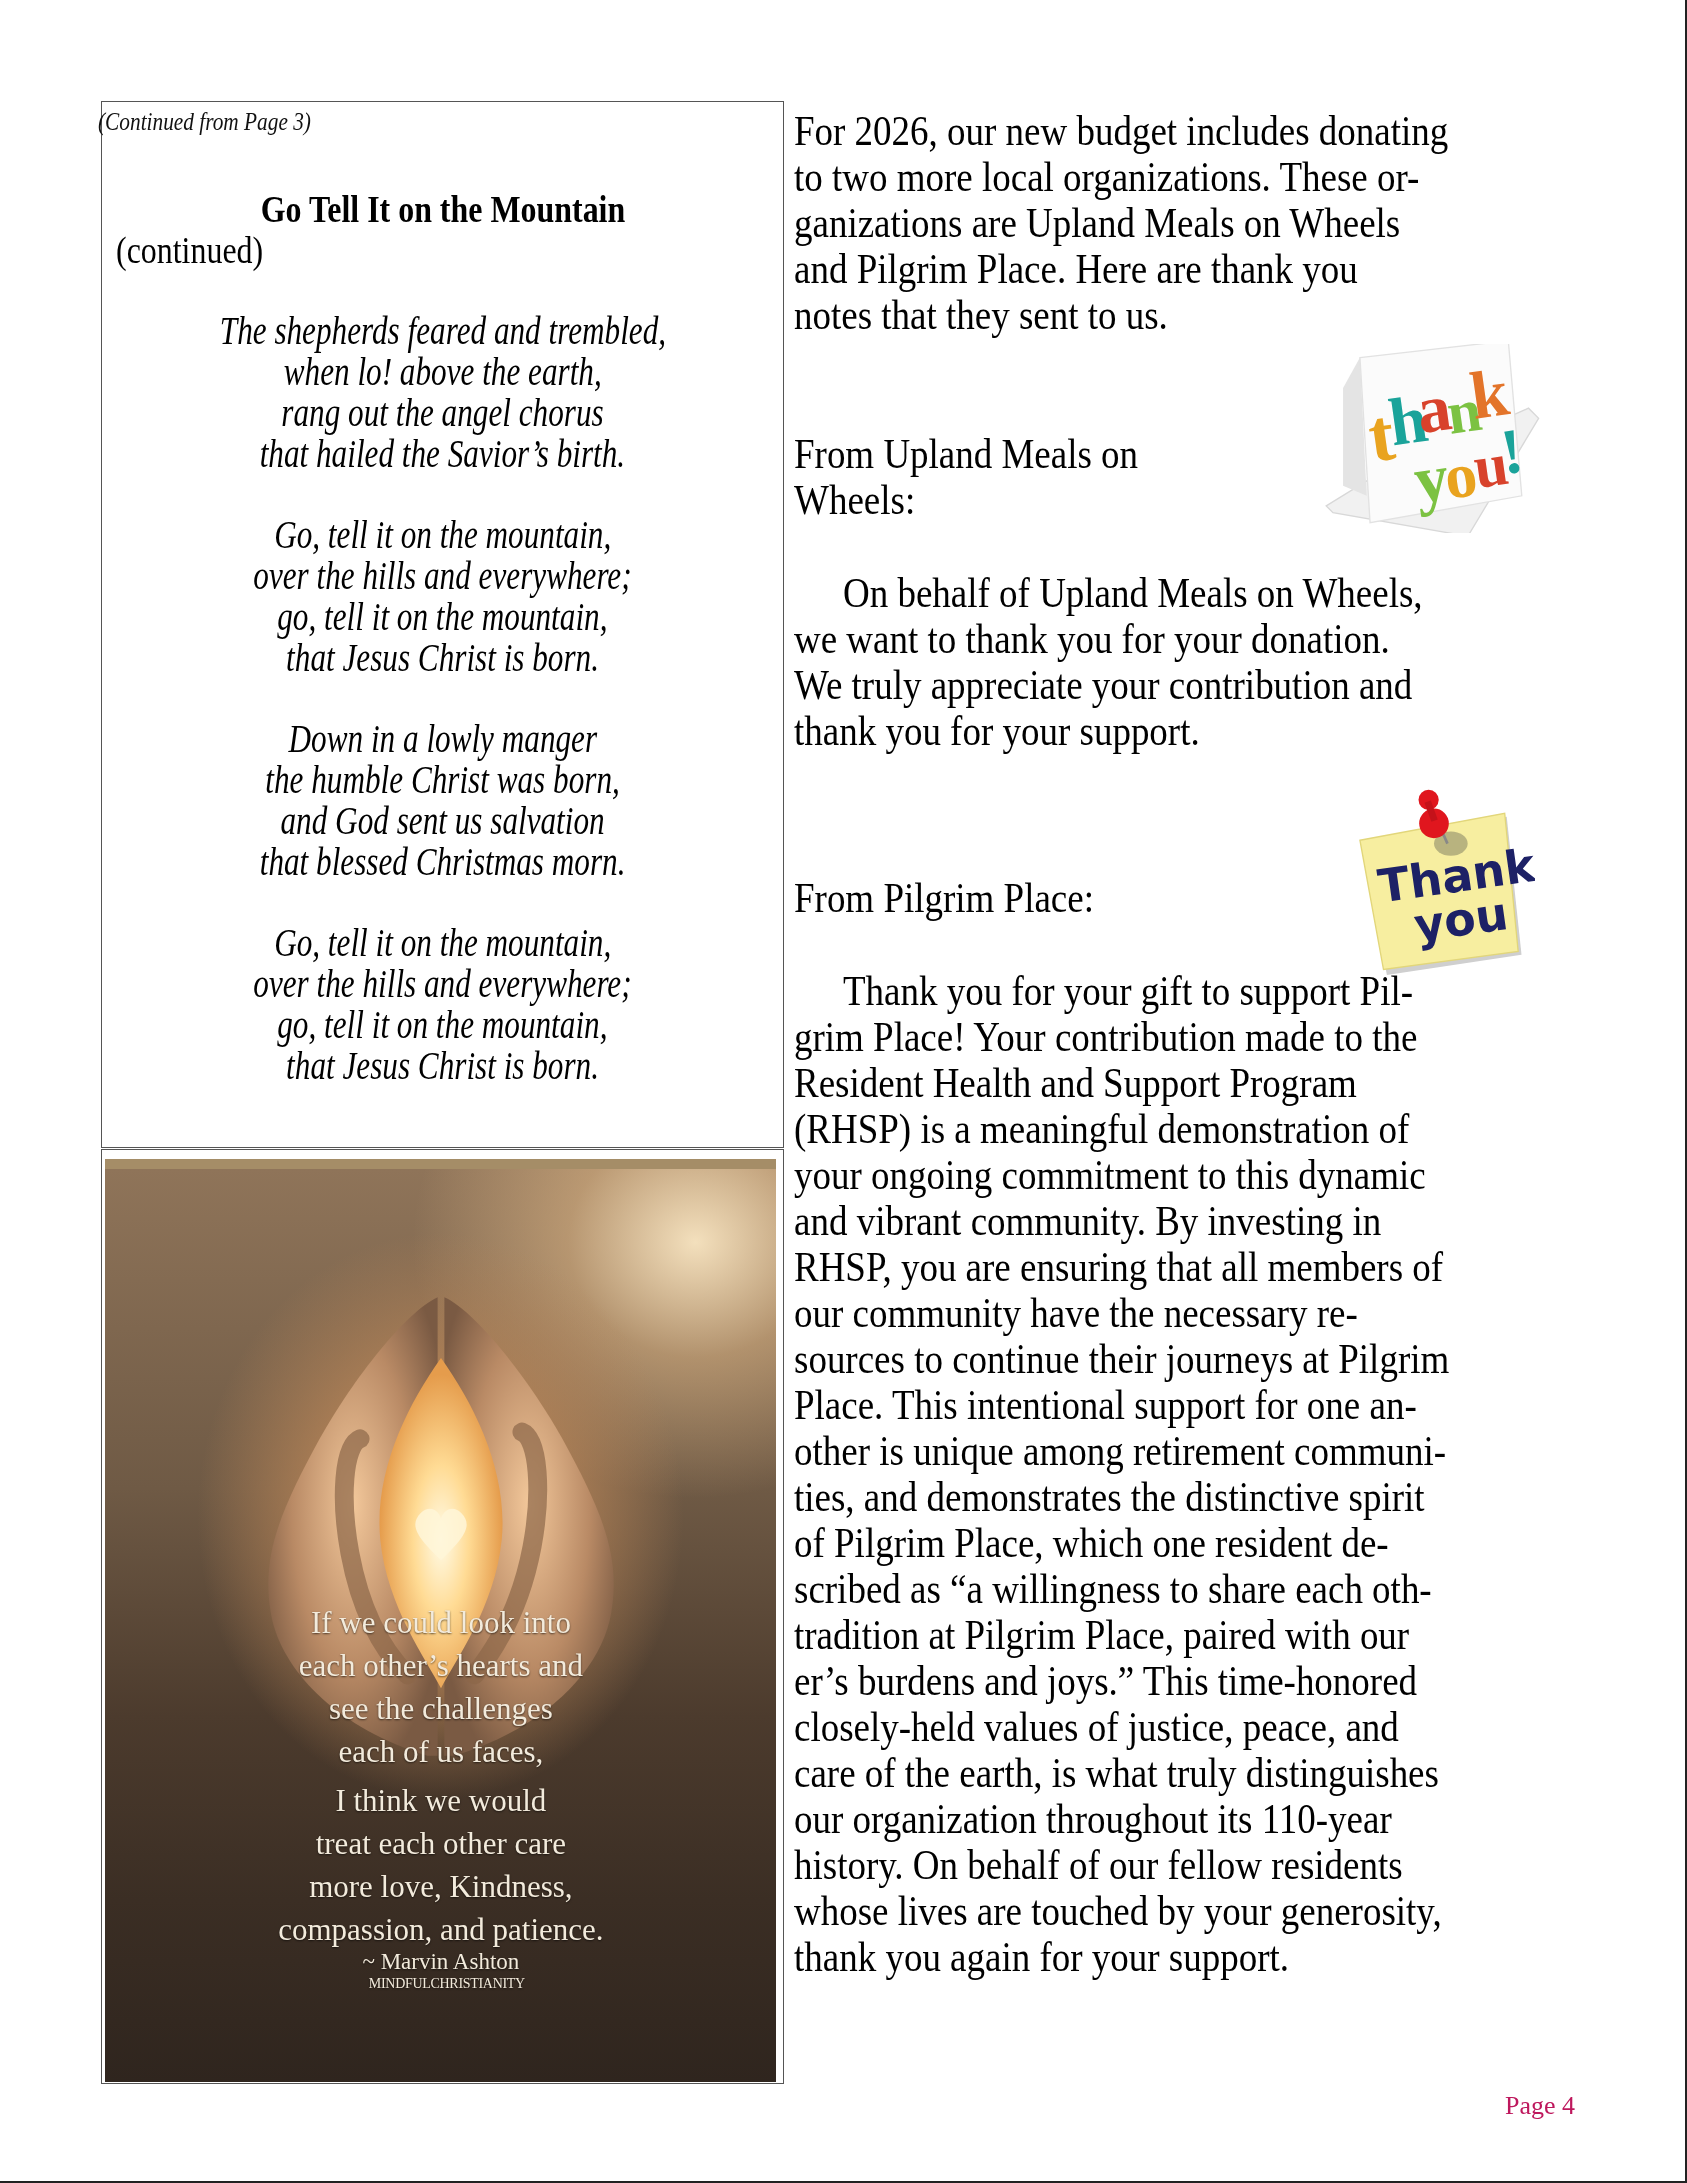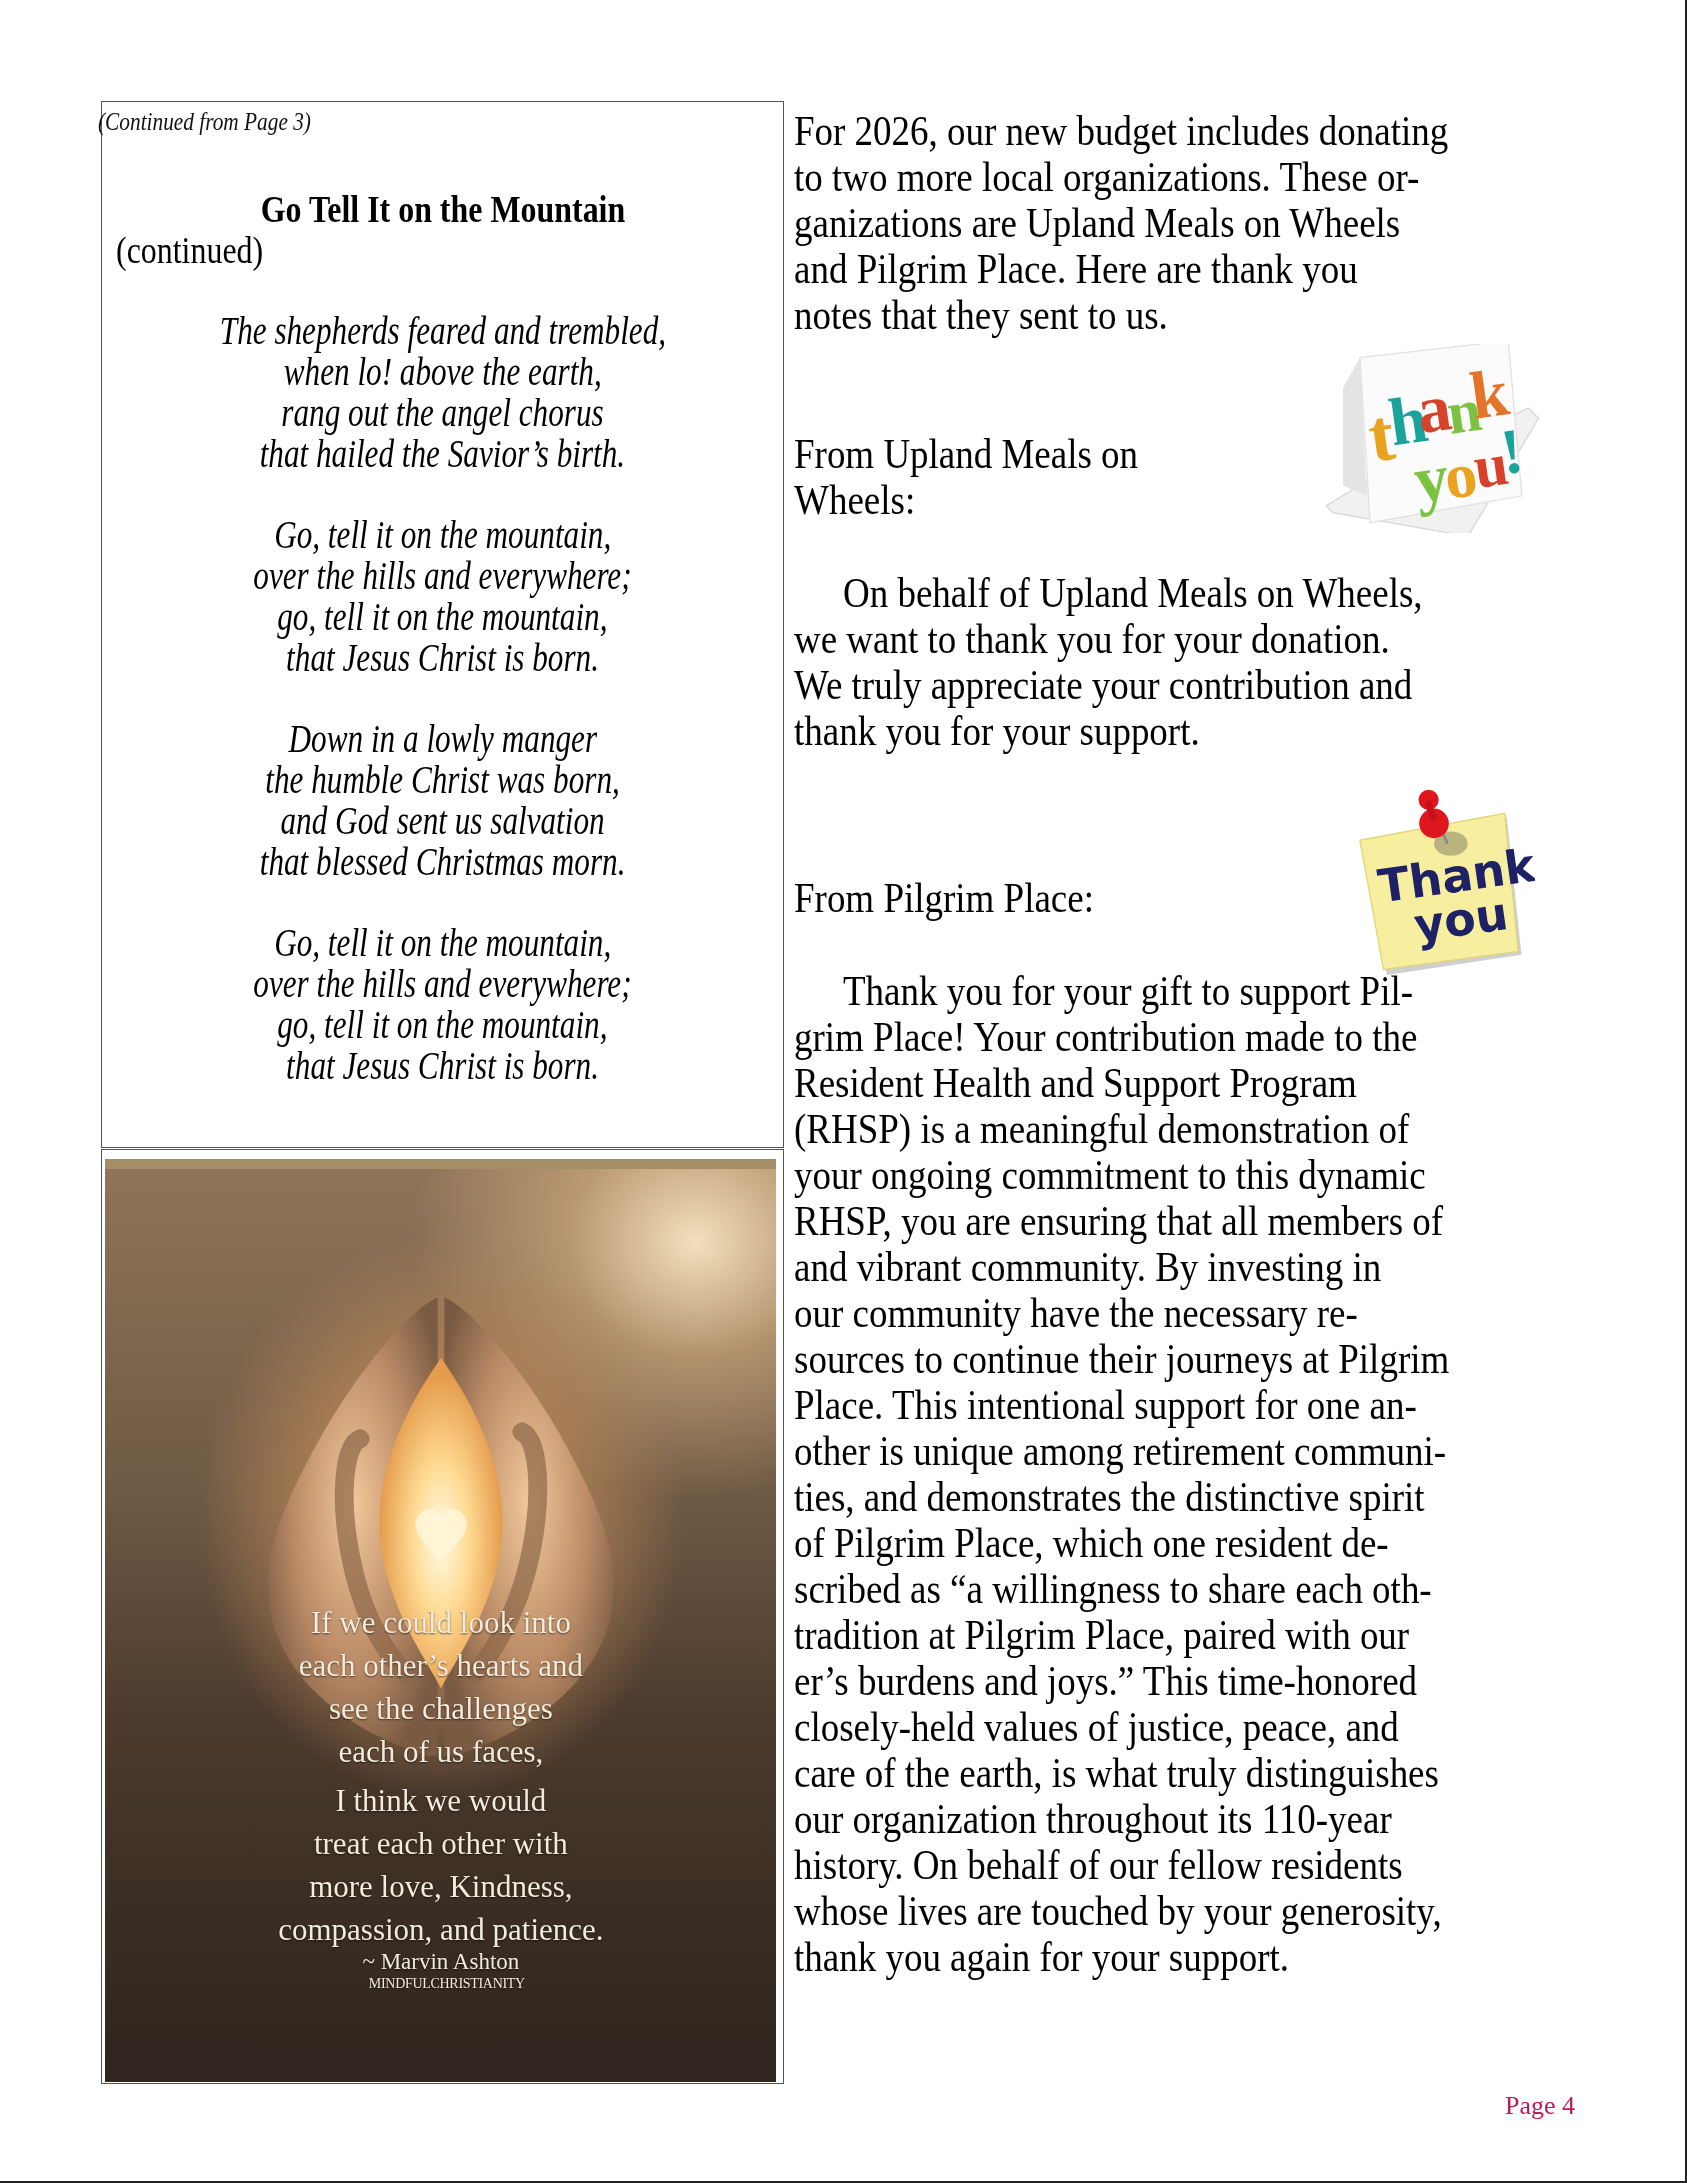--- a/index.html
+++ b/index.html
@@ -134,21 +134,21 @@
 
       <path d="M350 430 C 320 400, 300 380, 320 360 C 335 345, 350 360, 350 370 C 350 360, 365 345, 380 360 C 400 380, 380 400, 350 430 Z" fill="#fff6d8" opacity="0.85"></path>
     </svg>
     <div class="quote">
       <span class="q-line">If we could look into</span>
       <span class="q-line">each other’s hearts and</span>
       <span class="q-line">see the challenges</span>
       <span class="q-line">each of us faces,</span>
       <span class="q-gap"></span>
       <span class="q-line">I think we would</span>
-      <span class="q-line">treat each other with</span>
+      <span class="q-line">treat each other care</span>
       <span class="q-line">more love, Kindness,</span>
       <span class="q-line">compassion, and patience.</span>
       <span class="attrib">~ Marvin Ashton</span>
       <span class="source">MINDFULCHRISTIANITY</span>
     </div>
   </div>
 </div>
 
 <div class="right">
   <p class="para">
@@ -170,22 +170,22 @@
   </p>
   <p class="para" style="margin-top:121px">
     <span class="ln"><span>From Pilgrim Place:</span></span>
   </p>
   <p class="para" style="margin-top:47px">
     <span class="ln indent"><span>Thank you for your gift to support Pil-</span></span>
     <span class="ln"><span>grim Place!  Your contribution made to the</span></span>
     <span class="ln"><span>Resident Health and Support Program</span></span>
     <span class="ln"><span>(RHSP) is a meaningful demonstration of</span></span>
     <span class="ln"><span>your ongoing commitment to this dynamic</span></span>
+    <span class="ln"><span>and vibrant community.  By investing in</span></span>
     <span class="ln"><span>RHSP, you are ensuring that all members of</span></span>
-    <span class="ln"><span>and vibrant community.  By investing in</span></span>
     <span class="ln"><span>our community have the necessary re-</span></span>
     <span class="ln"><span>sources to continue their journeys at Pilgrim</span></span>
     <span class="ln"><span>Place.  This intentional support for one an-</span></span>
     <span class="ln"><span>other is unique among retirement communi-</span></span>
     <span class="ln"><span>ties, and demonstrates the distinctive spirit</span></span>
     <span class="ln"><span>of Pilgrim Place, which one resident de-</span></span>
     <span class="ln"><span>scribed as “a willingness to share each oth-</span></span>
     <span class="ln"><span>tradition at Pilgrim Place, paired with our</span></span>
     <span class="ln"><span>er’s burdens and joys.”  This time-honored</span></span>
     <span class="ln"><span>closely-held values of justice, peace, and</span></span>

